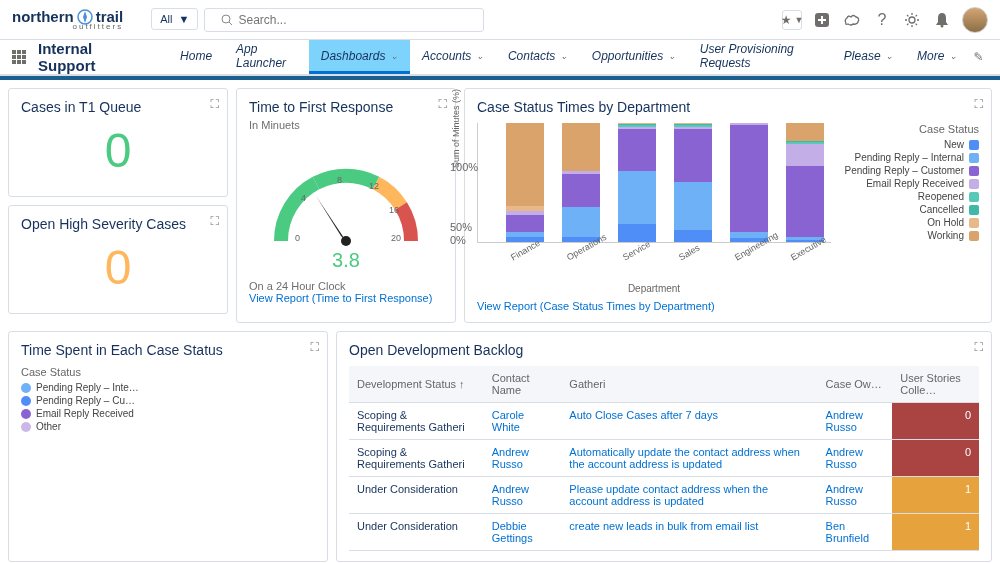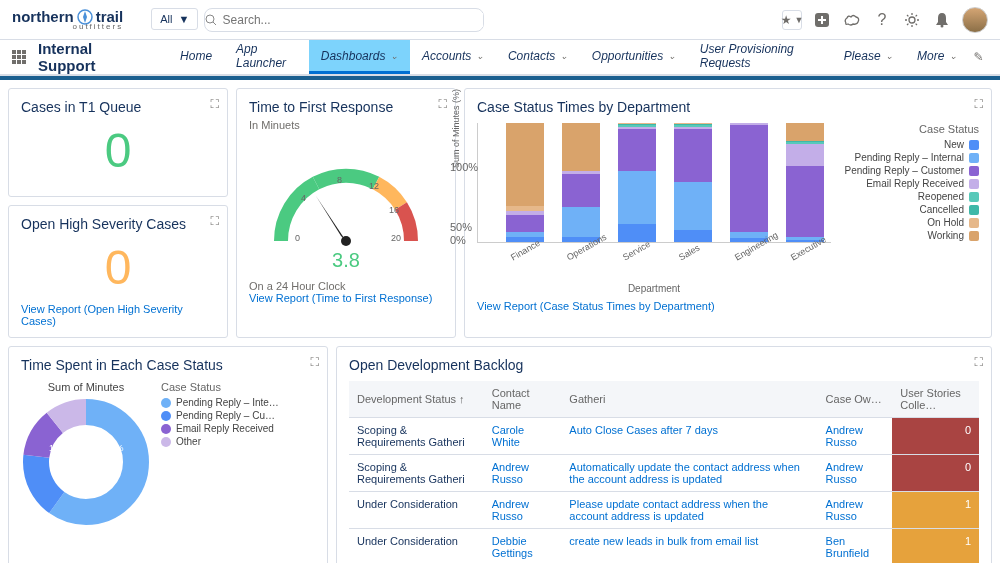--- a/index.html
+++ b/index.html
@@ -2,21 +2,21 @@
 <html><head>
 <meta charset="utf-8">
 <style>
 * { box-sizing: border-box; margin: 0; padding: 0; }
 body { font-family: -apple-system, BlinkMacSystemFont, "Segoe UI", Arial, sans-serif; font-size: 12px; color: #16325c; background: #fff; width: 1000px; }
 .header { display: flex; align-items: center; padding: 6px 12px; border-bottom: 1px solid #d8dde6; height: 40px; gap: 8px; }
 .logo { font-size: 15px; font-weight: 600; color: #16325c; display: flex; align-items: center; gap: 3px; }
 .logo-sub { font-size: 8px; letter-spacing: 2px; color: #666; margin-top: -2px; }
 .search-wrap { display: flex; align-items: flex-start; gap: 6px; margin-left: 20px; flex: 1; }
 .search-all { border: 1px solid #d8dde6; padding: 4px 8px; border-radius: 3px; font-size: 11px; display: flex; align-items: center; gap: 6px; }
-.search-box { border: 1px solid #d8dde6; padding: 4px 0; border-radius: 8px; display: flex; align-items: center; gap: 6px; width: 280px; }
+.search-box { border: 1px solid #d8dde6; padding: 4px 16px; border-radius: 3px; display: flex; align-items: center; gap: 6px; width: 280px; }
 .search-box input { border: none; outline: none; font-size: 12px; width: 100%; }
 .header-icons { display: flex; gap: 10px; align-items: center; color: #706e6b; }
 .hicon { width: 20px; height: 20px; display: flex; align-items: center; justify-content: center; cursor: pointer; }
 .avatar { width: 26px; height: 26px; border-radius: 50%; background: linear-gradient(#d4a574, #8b6f47); border: 1px solid #ccc; }
 .navbar { display: flex; align-items: center; padding: 0 12px; border-bottom: 2px solid #d8dde6; height: 36px; }
 .apps-icon { display: grid; grid-template-columns: repeat(3, 4px); grid-template-rows: repeat(3, 4px); gap: 1px; margin-right: 12px; }
 .apps-icon span { background: #706e6b; width: 4px; height: 4px; }
 .app-name { font-size: 15px; font-weight: 600; color: #16325c; margin-right: 20px; }
 .nav-tabs { display: flex; gap: 0; height: 100%; }
 .nav-tab { padding: 0 12px; display: flex; align-items: center; gap: 5px; font-size: 12px; color: #16325c; cursor: pointer; border-bottom: 3px solid transparent; font-style: italic; }
@@ -178,21 +178,20 @@
   <div class="col1">
     <div class="card">
       <span class="expand">⛶</span>
       <div class="card-title">Cases in T1 Queue</div>
       <div class="big-num green">0</div>
     </div>
     <div class="card">
       <span class="expand">⛶</span>
       <div class="card-title">Open High Severity Cases</div>
       <div class="big-num orange">0</div>
-      <div class="link">View Report (Open High Severity Cases)</div>
     </div>
   </div>
 
   <div class="card">
     <span class="expand">⛶</span>
     <div class="card-title">Time to First Response</div>
     <div class="card-sub">In Minuets</div>
     <div class="gauge-wrap">
       <svg width="170" height="120" viewBox="0 0 170 120">
         <path d="M 20 100 A 65 65 0 0 1 55 42" fill="none" stroke="#4bca81" stroke-width="14"></path>
@@ -323,33 +322,20 @@
     </div>
     <div class="link" style="margin-top:6px">View Report (Case Status Times by Department)</div>
   </div>
 </div>
 
 <div class="row2">
   <div class="card">
     <span class="expand">⛶</span>
     <div class="card-title">Time Spent in Each Case Status</div>
     <div class="donut-wrap">
-      <div>
-        <div class="donut-title">Sum of Minutes</div>
-        <div class="donut">
-          <svg width="130" height="130" viewBox="0 0 130 130">
-            <circle cx="65" cy="65" r="50" fill="none" stroke="#6fb1f7" stroke-width="26" stroke-dasharray="188 314" transform="rotate(-90 65 65)"></circle>
-            <circle cx="65" cy="65" r="50" fill="none" stroke="#4f8ef7" stroke-width="26" stroke-dasharray="53 314" stroke-dashoffset="-188" transform="rotate(-90 65 65)"></circle>
-            <circle cx="65" cy="65" r="50" fill="none" stroke="#8a63d2" stroke-width="26" stroke-dasharray="39 314" stroke-dashoffset="-241" transform="rotate(-90 65 65)"></circle>
-            <circle cx="65" cy="65" r="50" fill="none" stroke="#cbb8e8" stroke-width="26" stroke-dasharray="34 314" stroke-dashoffset="-280" transform="rotate(-90 65 65)"></circle>
-            <text x="28" y="54" font-size="9" fill="#fff">10.28%</text>
-            <text x="72" y="54" font-size="9" fill="#fff">12.41%</text>
-          </svg>
-        </div>
-      </div>
       <div class="legend" style="text-align:left;min-width:auto">
         <div class="legend-title">Case Status</div>
         <div id="donut-legend">
             <div class="leg-item" style="justify-content:flex-start">
               <span class="leg-sw" style="border-radius:50%;background:#6fb1f7"></span>
               <span>Pending Reply – Inte…</span>
             </div>
             <div class="leg-item" style="justify-content:flex-start">
               <span class="leg-sw" style="border-radius:50%;background:#4f8ef7"></span>
               <span>Pending Reply – Cu…</span>

